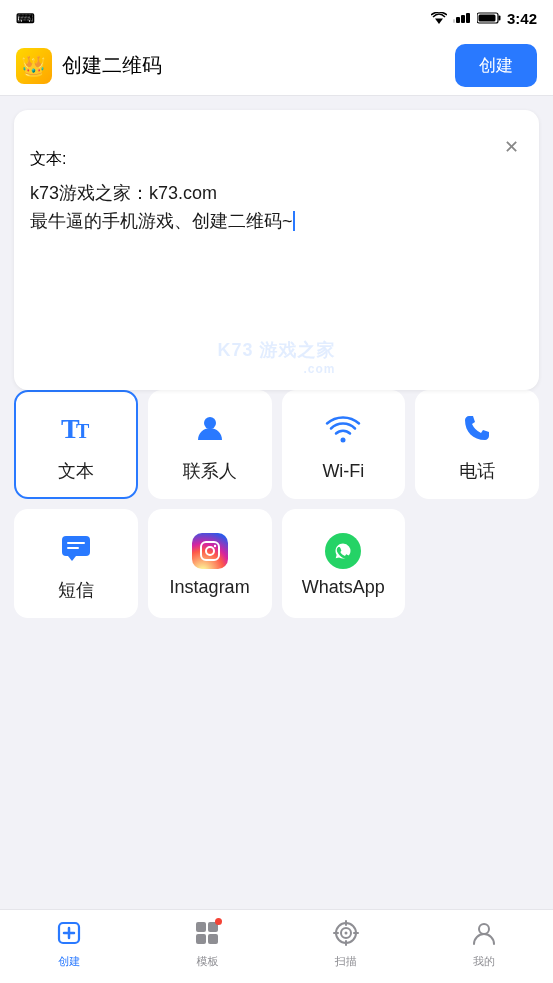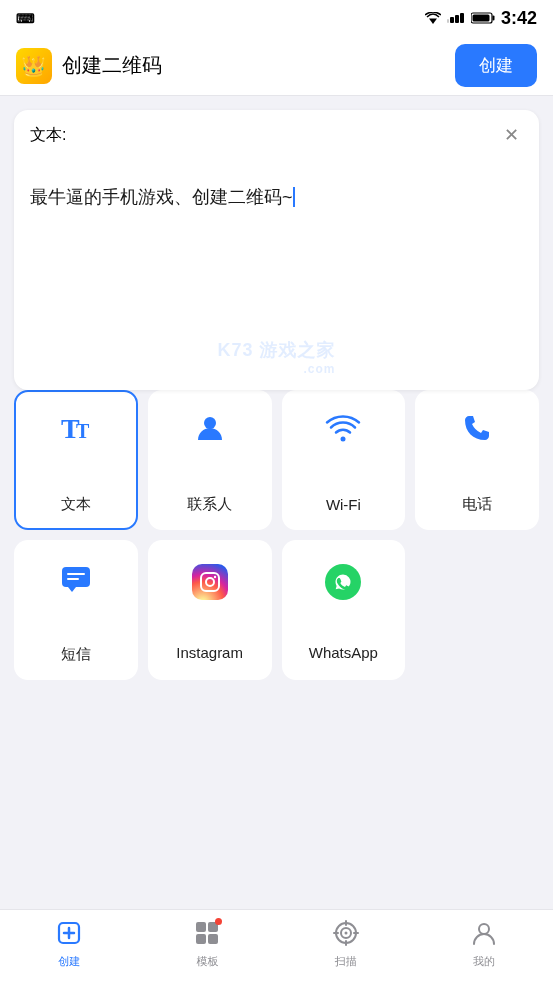--- a/index.html
+++ b/index.html
@@ -90,20 +90,21 @@
     .text-card-header {
       display: flex;
       align-items: center;
       justify-content: space-between;
       margin-bottom: 10px;
     }
     .text-card-label {
       font-size: 16px;
       color: #000;
       font-weight: 400;
+      margin-top: 25px;
     }
     .close-btn {
       font-size: 18px;
       color: #888;
       cursor: pointer;
       background: none;
       border: none;
       padding: 0 4px;
     }
     .text-content {
@@ -170,24 +171,23 @@
     .qr-item.selected {
       border-color: #2979ff;
       background: #fff;
     }
     .qr-item-icon {
       font-size: 32px;
       margin-bottom: 8px;
       line-height: 1;
     }
     .qr-item-label {
-      font-size: 15px;
+      font-size: 18px;
       color: #222;
       font-weight: 400;
-      margin-top: 36px;
     }
     .icon-link {
       color: #2979ff;
     }
     .icon-contact {
       color: #2979ff;
     }
     .icon-wifi {
       color: #2979ff;
     }
@@ -292,41 +292,41 @@
       <rect x="13" y="1" width="4" height="10" rx="1" fill="#000"></rect>
       <rect x="8" y="3" width="4" height="8" rx="1" fill="#000"></rect>
       <rect x="3" y="5" width="4" height="6" rx="1" fill="#000"></rect>
       <rect x="0" y="7" width="2" height="4" rx="1" fill="#ccc"></rect>
     </svg>
     <svg width="24" height="12" viewBox="0 0 24 12">
       <rect x="0" y="1" width="21" height="10" rx="2" fill="none" stroke="#000" stroke-width="1.2"></rect>
       <rect x="21.5" y="3.5" width="2" height="5" rx="1" fill="#000"></rect>
       <rect x="1.5" y="2.5" width="17" height="7" rx="1.5" fill="#000"></rect>
     </svg>
-    <span style="font-size:18px;font-weight:700;color:#000;">3:42</span>
+    <span style="font-size:15px;font-weight:700;color:#000;">3:42</span>
   </div>
 </div>
 
 <div class="nav-bar">
   <div class="nav-left">
     <div class="app-icon-crown">👑</div>
     <span class="nav-title">创建二维码</span>
   </div>
   <button class="create-btn">创建</button>
 </div>
 
 <div class="main-content">
 
   <div class="text-card">
     <div class="text-card-header">
       <span class="text-card-label">文本:</span>
       <button class="close-btn">✕</button>
     </div>
     <div class="text-content">
-      <br>
+      <span>k73游戏之家：k73.com</span><br>
       <span>最牛逼的手机游戏、创建二维码~</span><span class="cursor"></span>
     </div>
     <div class="watermark">
       <span>K73 游戏之家</span><span class="watermark-sub">.com</span>
     </div>
   </div>
 
 
   <div class="qr-grid">
 

